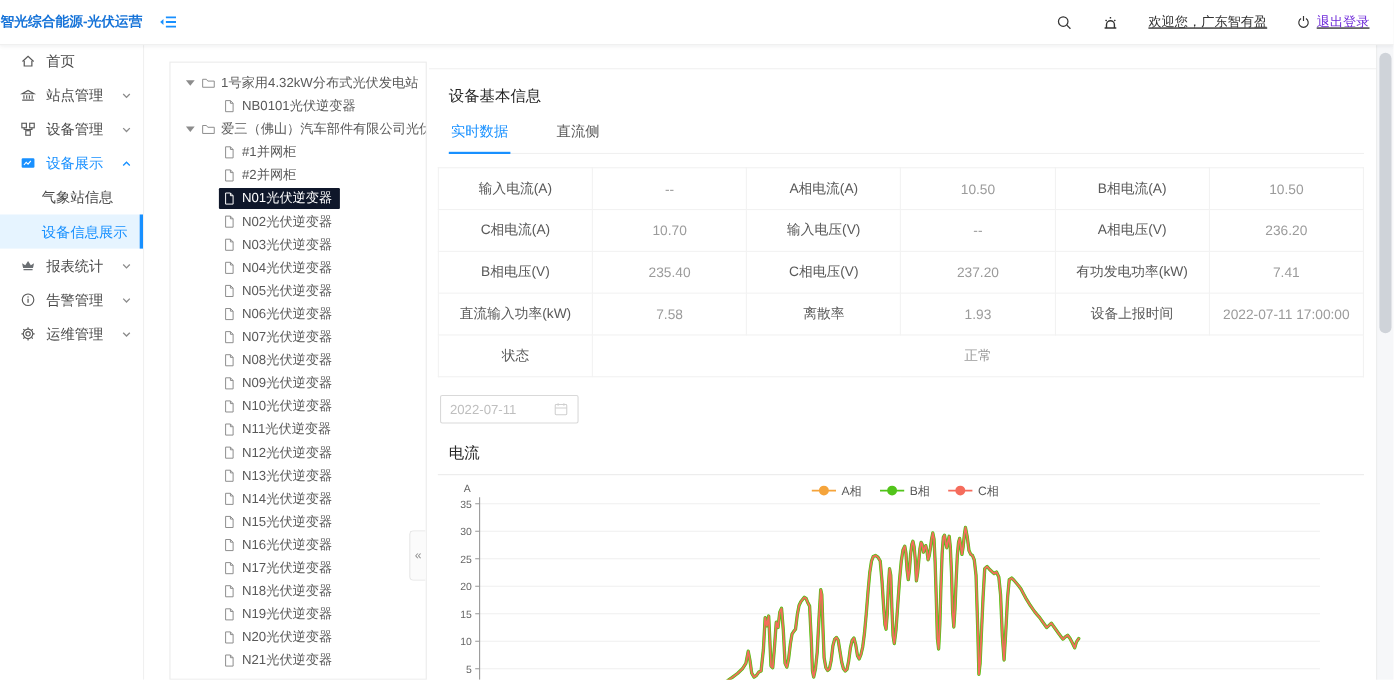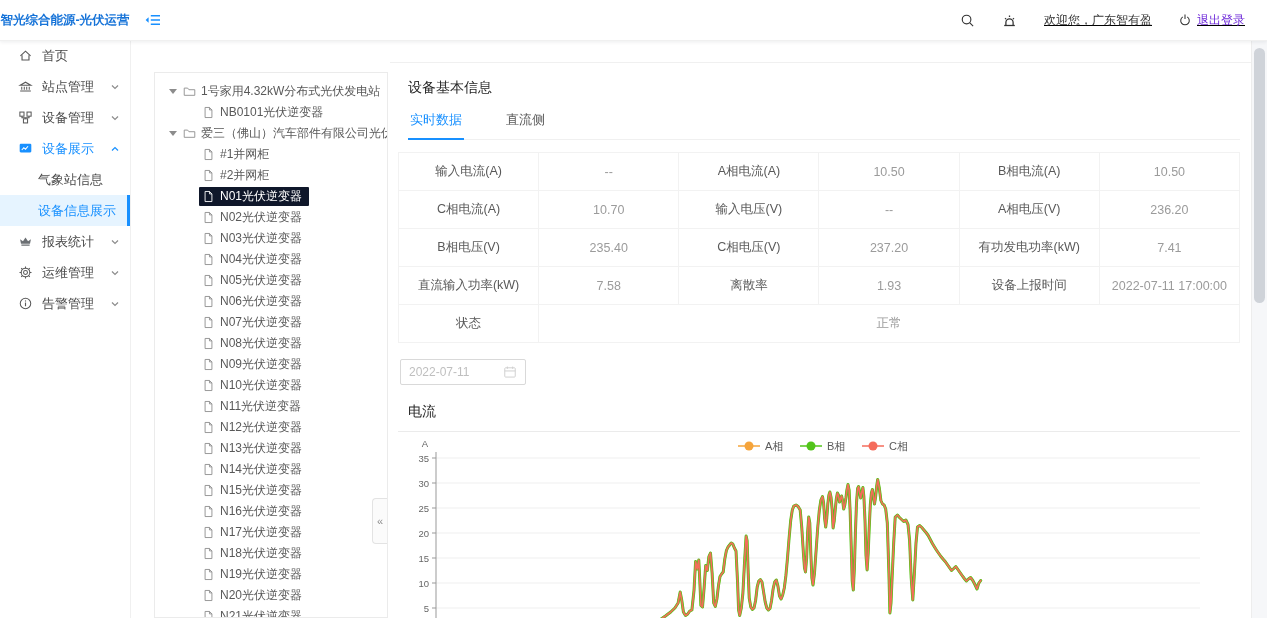--- a/index.html
+++ b/index.html
@@ -17,21 +17,21 @@
   
   .side{position:absolute;left:0;top:40px;bottom:0;width:130px;background:#fff;border-right:1px solid #f0f0f0;z-index:10;text-align:center;}
   .mi{height:31px;display:flex;align-items:center;padding:0 10px 0 18px;font-size:13px;color:#4a4a4a;cursor:pointer;}
   .mi .lbl{margin-left:9px;}
   .mi .chev{margin-left:auto;display:flex;}
   .mi.active{color:#1890ff;}
   .smi{height:31px;display:flex;align-items:center;padding-left:38px;font-size:13px;color:#4a4a4a;cursor:pointer;position:relative;}
   .smi.sel{background:#e6f4ff;color:#1890ff;}
   .smi.sel::after{content:"";position:absolute;right:0;top:0;bottom:0;width:3px;background:#1890ff;}
   
-  .treebox{position:absolute;left:154px;top:72px;bottom:0;width:234px;background:#fff;
+  .treebox{position:absolute;left:154px;top:56px;bottom:0;width:234px;background:#fff;
     border:1px solid #ebebeb;box-sizing:border-box;overflow:hidden;z-index:5;}
   .treein{padding-top:8px;}
   .trow{height:21px;display:flex;align-items:center;font-size:12px;color:#595959;white-space:nowrap;cursor:pointer;}
   .trow.st{padding-left:14px;}
   .trow.ch{padding-left:44px;}
   .caret{width:0;height:0;border-left:4px solid transparent;border-right:4px solid transparent;
     border-top:5px solid #8c8c8c;margin-right:6px;flex:0 0 auto;}
   .tic{width:13px;height:13px;margin-right:5px;flex:0 0 auto;}
   .chin{display:flex;align-items:center;padding:1px 7px 1px 3px;border-radius:1px;}
   .trow.sel .chin{background:#0f172a;color:#fff;align-items:center;}
@@ -157,38 +157,38 @@
         </svg>
       <span class="lbl">报表统计</span>
       <span class="chev">
           <svg width="10" height="10" viewBox="0 0 10 10">
             <path d="M2 3.5l3 3 3-3" fill="none" stroke="#8c8c8c" stroke-width="1.2"></path>
           </svg>
         </span>
     </div>
     <div class="mi">
       <svg width="15" height="15" viewBox="0 0 16 16">
+          <circle cx="8" cy="8" r="5.6" fill="none" stroke="#595959" stroke-width="1.1"></circle>
+          <rect x="7.4" y="7" width="1.2" height="3.9" fill="#595959"></rect>
+          <rect x="7.4" y="4.7" width="1.2" height="1.2" fill="#595959"></rect>
+        </svg>
+      <span class="lbl">告警管理</span>
+      <span class="chev">
+          <svg width="10" height="10" viewBox="0 0 10 10">
+            <path d="M2 3.5l3 3 3-3" fill="none" stroke="#8c8c8c" stroke-width="1.2"></path>
+          </svg>
+        </span>
+    </div>
+    <div class="mi">
+      <svg width="15" height="15" viewBox="0 0 16 16">
           <circle cx="8" cy="8" r="2.1" fill="none" stroke="#595959" stroke-width="1.1"></circle>
           <circle cx="8" cy="8" r="4.6" fill="none" stroke="#595959" stroke-width="1.1"></circle>
           <path d="M8 1.6v1.8M8 12.6v1.8M1.6 8h1.8M12.6 8h1.8M3.4 3.4l1.3 1.3M11.3 11.3l1.3 1.3M3.4 12.6l1.3-1.3M11.3 4.7l1.3-1.3" stroke="#595959" stroke-width="1.1"></path>
         </svg>
       <span class="lbl">运维管理</span>
-      <span class="chev">
-          <svg width="10" height="10" viewBox="0 0 10 10">
-            <path d="M2 3.5l3 3 3-3" fill="none" stroke="#8c8c8c" stroke-width="1.2"></path>
-          </svg>
-        </span>
-    </div>
-    <div class="mi">
-      <svg width="15" height="15" viewBox="0 0 16 16">
-          <circle cx="8" cy="8" r="5.6" fill="none" stroke="#595959" stroke-width="1.1"></circle>
-          <rect x="7.4" y="7" width="1.2" height="3.9" fill="#595959"></rect>
-          <rect x="7.4" y="4.7" width="1.2" height="1.2" fill="#595959"></rect>
-        </svg>
-      <span class="lbl">告警管理</span>
       <span class="chev">
           <svg width="10" height="10" viewBox="0 0 10 10">
             <path d="M2 3.5l3 3 3-3" fill="none" stroke="#8c8c8c" stroke-width="1.2"></path>
           </svg>
         </span>
     </div>
   </div>
 
   <div class="treebox">
     <div class="treein" id="tree-list">

